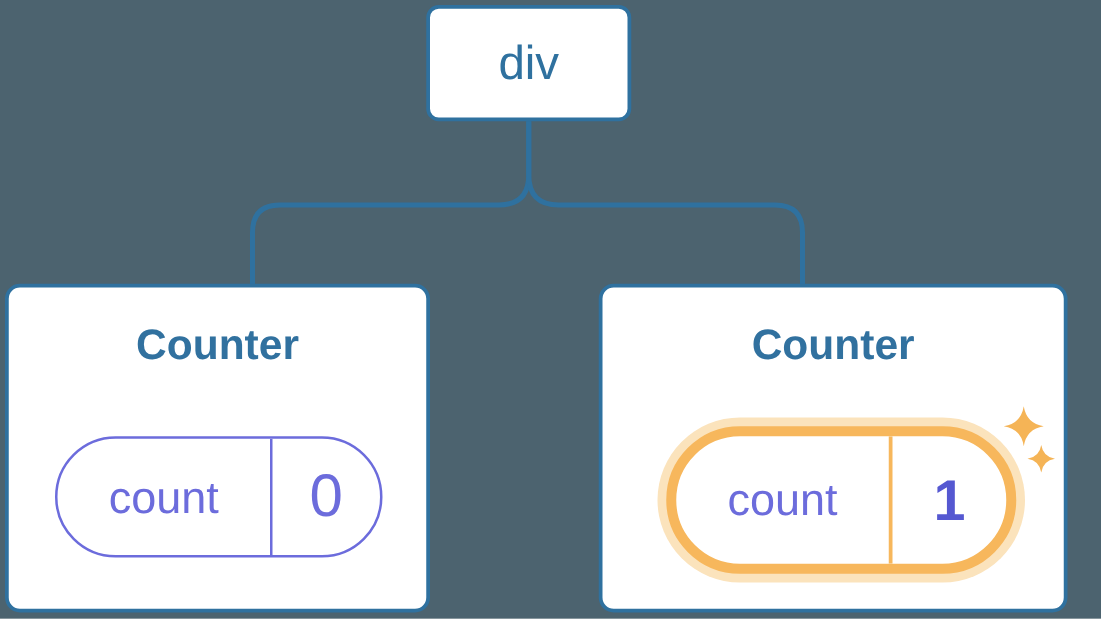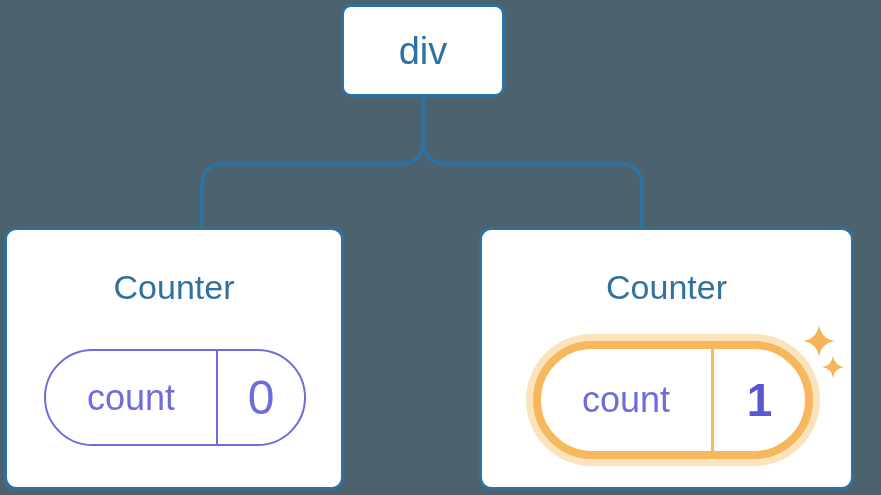--- a/index.html
+++ b/index.html
@@ -52,25 +52,25 @@
     border: 3px solid #2F719F;
     border-radius: 12px;
     z-index: 1;
   }
   .card-left  { left: 4px;   width: 340px; }
   .card-right { left: 479px; width: 375px; }
 
   .card-title {
     position: absolute;
     left: 0; right: 0;
-    top: 39px;
+    top: 28px;
     text-align: center;
     color: #31719F;
     font-size: 34px;
-    font-weight: 400;
+    font-weight: 700;
     line-height: 1.1;
   }
 
   .pill {
     position: absolute;
     box-sizing: border-box;
     background: #FFFFFF;
     border-radius: 999px;
     display: flex;
     align-items: stretch;

